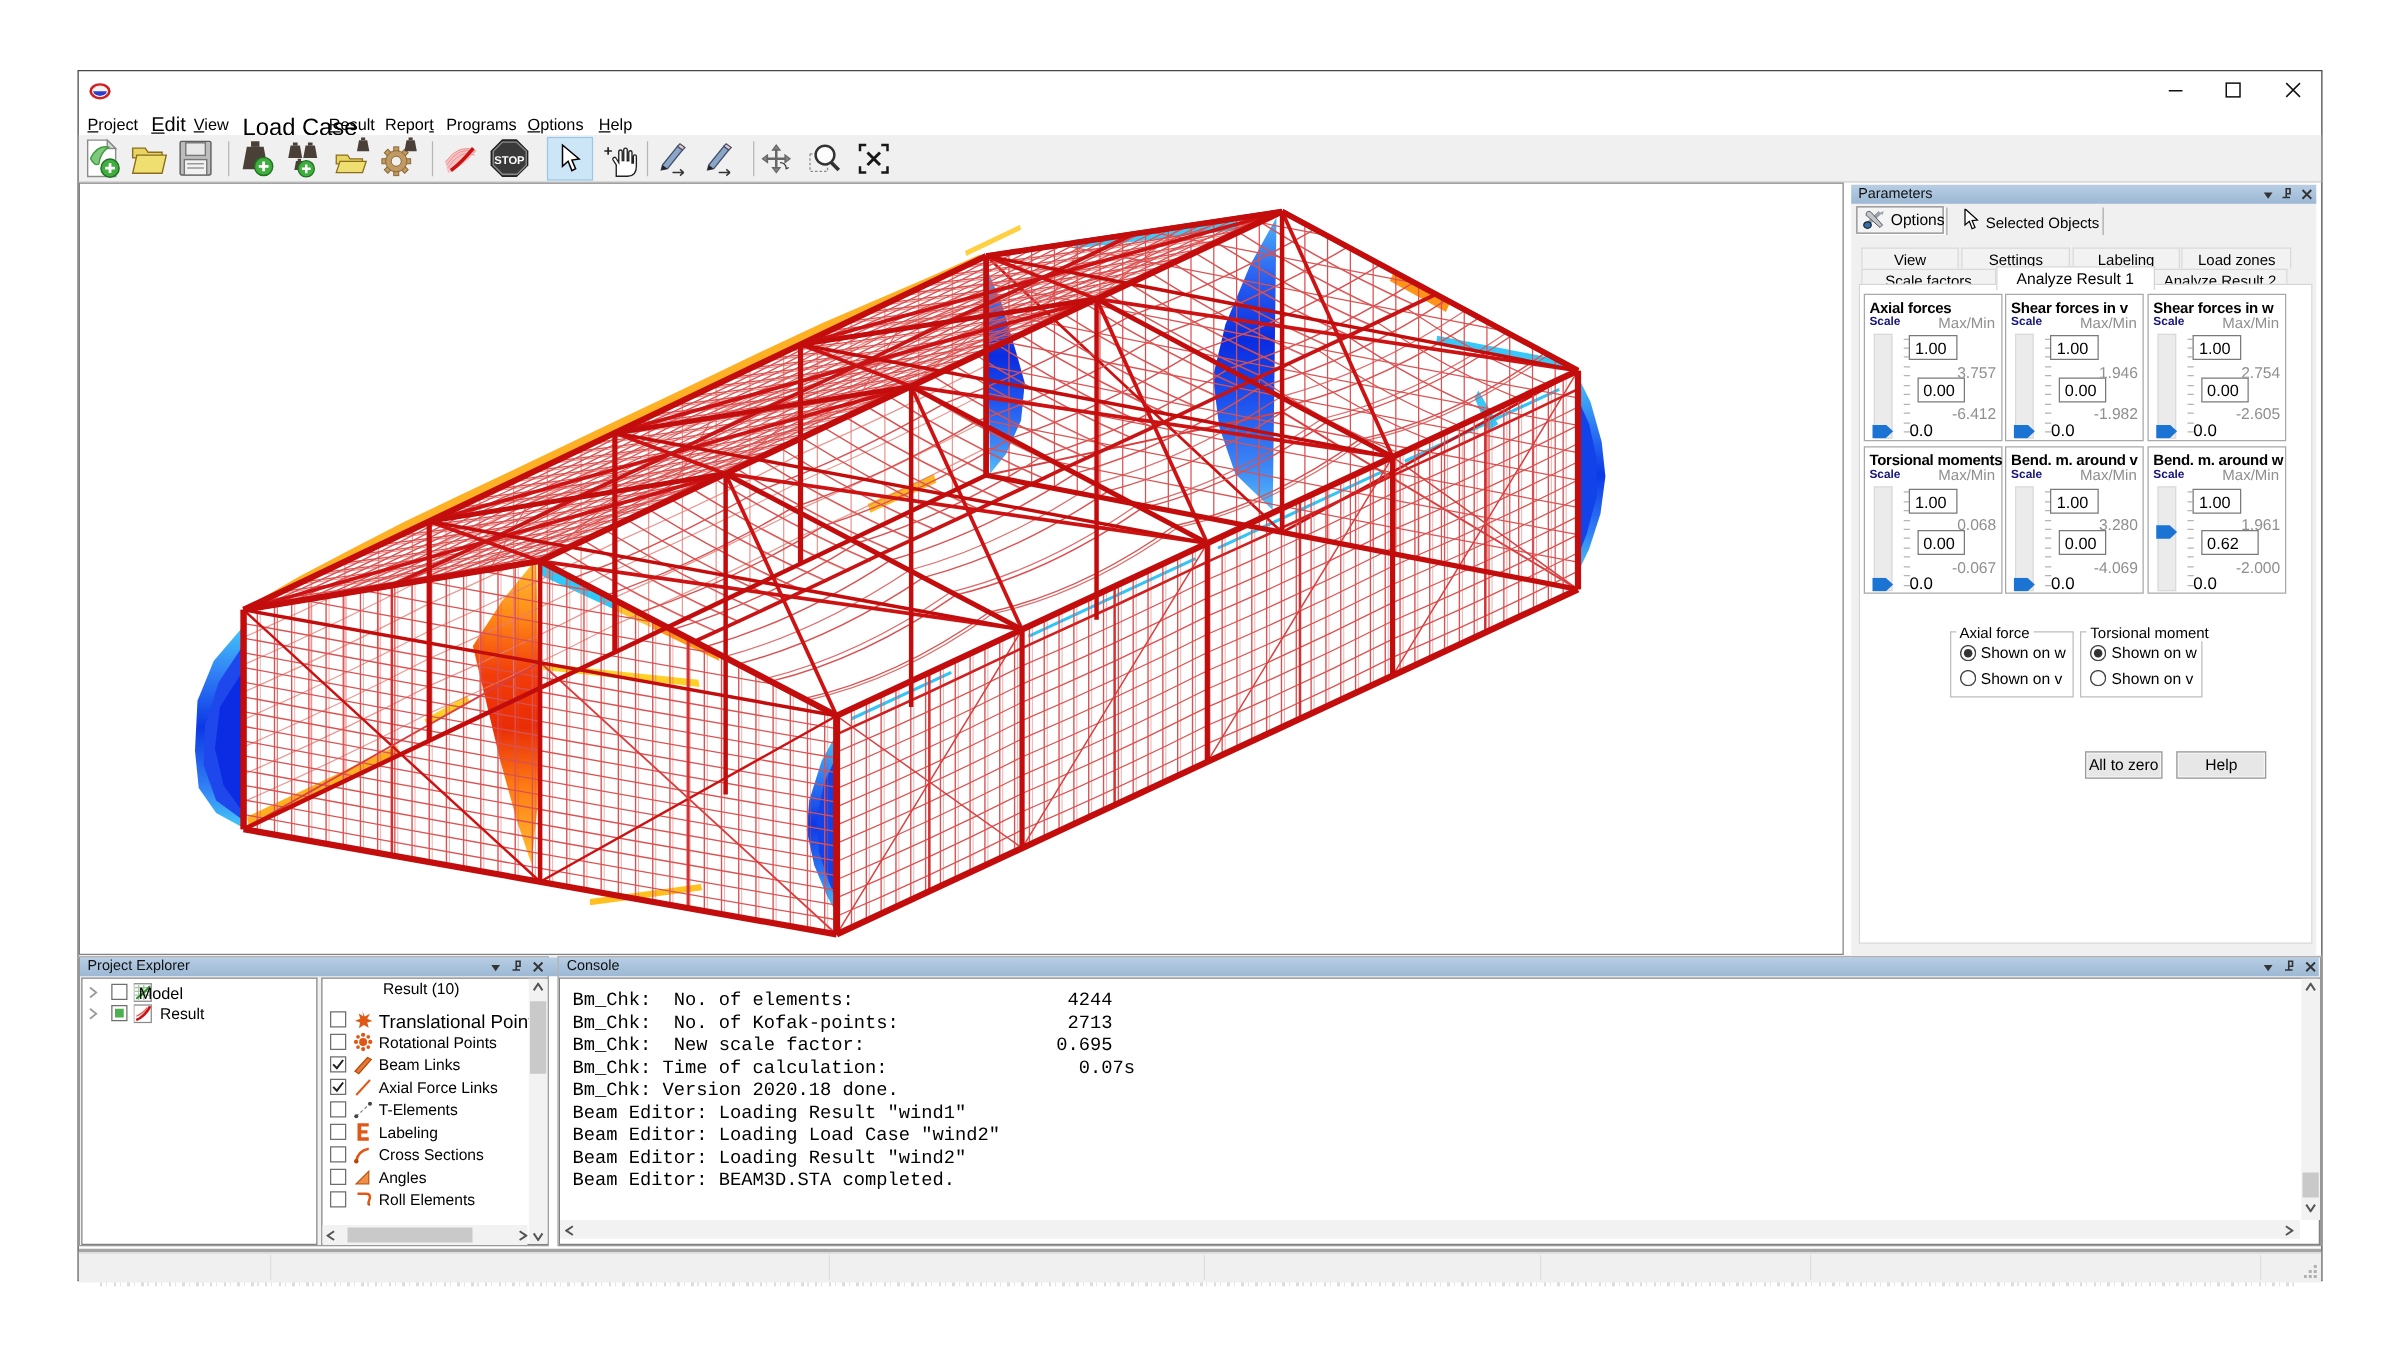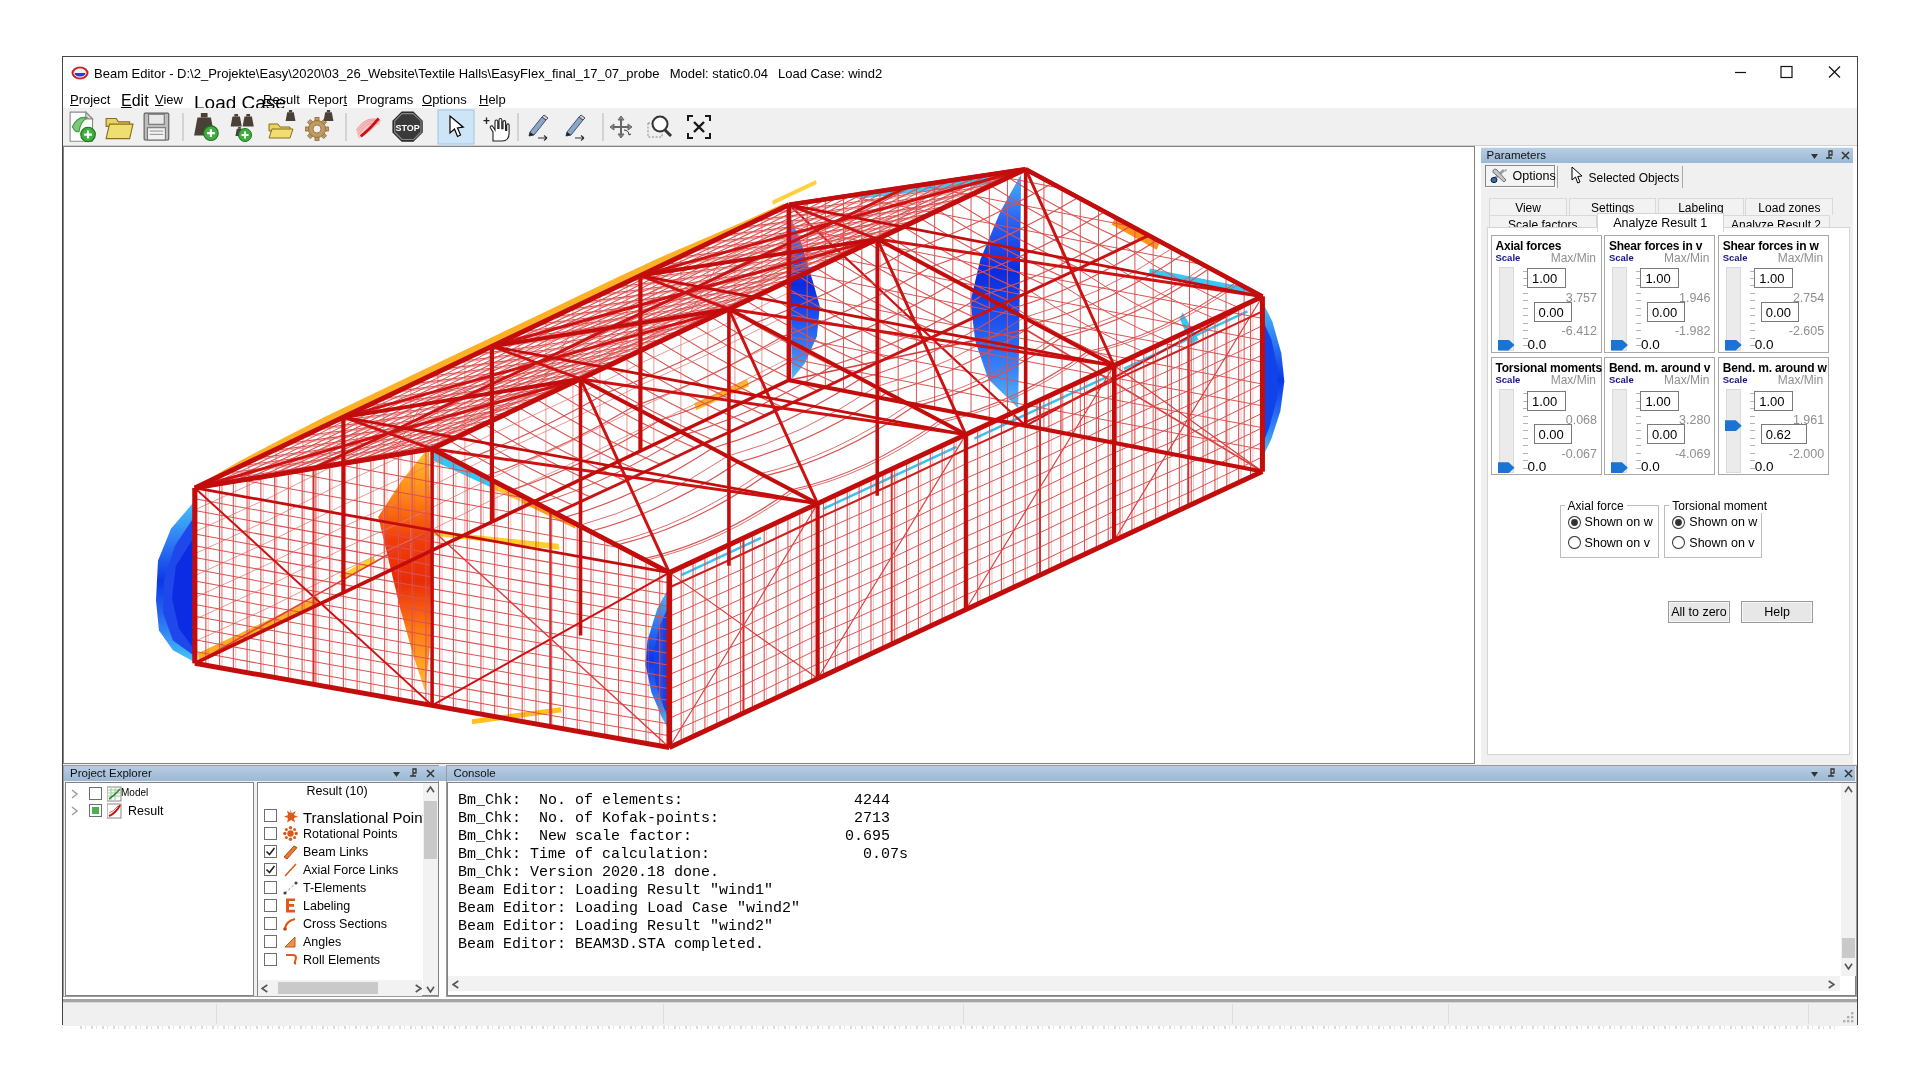--- a/index.html
+++ b/index.html
@@ -19,21 +19,20 @@
  .btn{position:absolute;background:#e7e7e7;border:1px solid #9a9a9a;font-size:12.5px;text-align:center;box-shadow:inset 0 0 0 1px #f6f6f6}
 </style></head><body>
 <div style="position:absolute;left:80px;top:1025px;width:1760px;height:4px;background:repeating-linear-gradient(90deg,#9a9a9a 0 2px,#fff 2px 5px,#c0b0a8 5px 6px,#fff 6px 11px);opacity:.35"></div>
 <div style="position:absolute;left:62px;top:56px;width:1796px;height:969px;background:#fff;border:1px solid #454545">
     <svg style="position:absolute;left:8px;top:8px" width="18" height="16" viewBox="0 0 18 16">
       <ellipse cx="9" cy="8" rx="8.5" ry="6.5" fill="#cf2020"></ellipse>
       <ellipse cx="9" cy="8" rx="6" ry="4.2" fill="#f4f4f4"></ellipse>
       <path d="M3.5 8a5.5 3.8 0 0 0 11 0z" fill="#2a3fd0"></path>
       <ellipse cx="9" cy="8" rx="6" ry="4.2" fill="none" stroke="#fff" stroke-width=".7"></ellipse>
     </svg>
-    <div style="position:absolute;left:31px;top:9px;white-space:pre;font-size:13px;color:#000">Beam Editor - D:\2_Projekte\Easy\2020\03_26_Website\Textile Halls\EasyFlex_final_17_07_probe  Model: static0.04  Load Case: wind2</div>
     <svg style="position:absolute;left:1668px;top:6px" width="120" height="18" viewBox="0 0 120 18">
       <line x1="4" y1="9.5" x2="15" y2="9.5" stroke="#111" stroke-width="1.2"></line>
       <rect x="50" y="3.5" width="11" height="11" fill="none" stroke="#111" stroke-width="1.2"></rect>
       <path d="M98 3.5 109 14.5 M109 3.5 98 14.5" stroke="#111" stroke-width="1.2"></path>
     </svg>
     <div style="position:absolute;left:7px;top:35px;white-space:pre;font-size:13px;color:#000"><span style="text-decoration:underline">P</span>roject</div>
     <div style="position:absolute;left:58px;top:35px;white-space:pre;font-size:16px;color:#000"><span style="text-decoration:underline">E</span>dit</div>
     <div style="position:absolute;left:92px;top:35px;white-space:pre;font-size:13px;color:#000"><span style="text-decoration:underline">V</span>iew</div>
     <div style="position:absolute;left:131px;top:35px;white-space:pre;font-size:19px;color:#000"><span style="text-decoration:underline">L</span>oad Case</div>
     <div style="position:absolute;left:200px;top:35px;white-space:pre;font-size:13px;color:#000"><span style="text-decoration:underline">R</span>esult</div>
@@ -963,21 +962,21 @@
       <div style="position:absolute;left:2px;top:726.5px;width:188.5px;height:214.5px;background:#fff;border:1px solid #828282"></div>
       <svg style="position:absolute;left:8px;top:734px" width="8" height="10" viewBox="0 0 8 10">
         <path d="M1 1l5 4-5 4" fill="none" stroke="#9a9a9a" stroke-width="1.4"></path>
       </svg>
       <div class="chk" style="left:26px;top:732px"></div>
       <svg style="position:absolute;left:44px;top:731px" width="17" height="16" viewBox="0 0 17 16">
         <rect x="0" y="1" width="14" height="14" fill="#fff" stroke="#888"></rect>
         <path d="M1 4h12M1 7h12M1 10h12M4 2v12M8 2v12" stroke="#9cc99c" stroke-width="1"></path>
         <path d="M2 13 Q8 9 13 3" stroke="#2d8a2d" stroke-width="1.6" fill="none"></path>
       </svg>
-      <div style="position:absolute;left:58px;top:732px;white-space:pre;font-size:10px">Model</div>
+      <div style="position:absolute;left:48px;top:732px;white-space:pre;font-size:13px">Model</div>
       <svg style="position:absolute;left:8px;top:751px" width="8" height="10" viewBox="0 0 8 10">
         <path d="M1 1l5 4-5 4" fill="none" stroke="#9a9a9a" stroke-width="1.4"></path>
       </svg>
       <div class="chk" style="left:26px;top:749px"></div>
       <div style="position:absolute;left:29px;top:752px;width:7px;height:7px;background:#4caf50"></div>
       <svg style="position:absolute;left:44px;top:748px" width="17" height="16" viewBox="0 0 17 16">
         <rect x="0" y="1" width="14" height="14" fill="#fff" stroke="#888"></rect>
         <path d="M2 13 Q5 12 8 9 Q12 5 13 2" stroke="#cc1111" stroke-width="2" fill="none"></path>
         <path d="M2 10 Q7 8 11 3" stroke="#e86060" stroke-width="1" fill="none"></path>
       </svg>

